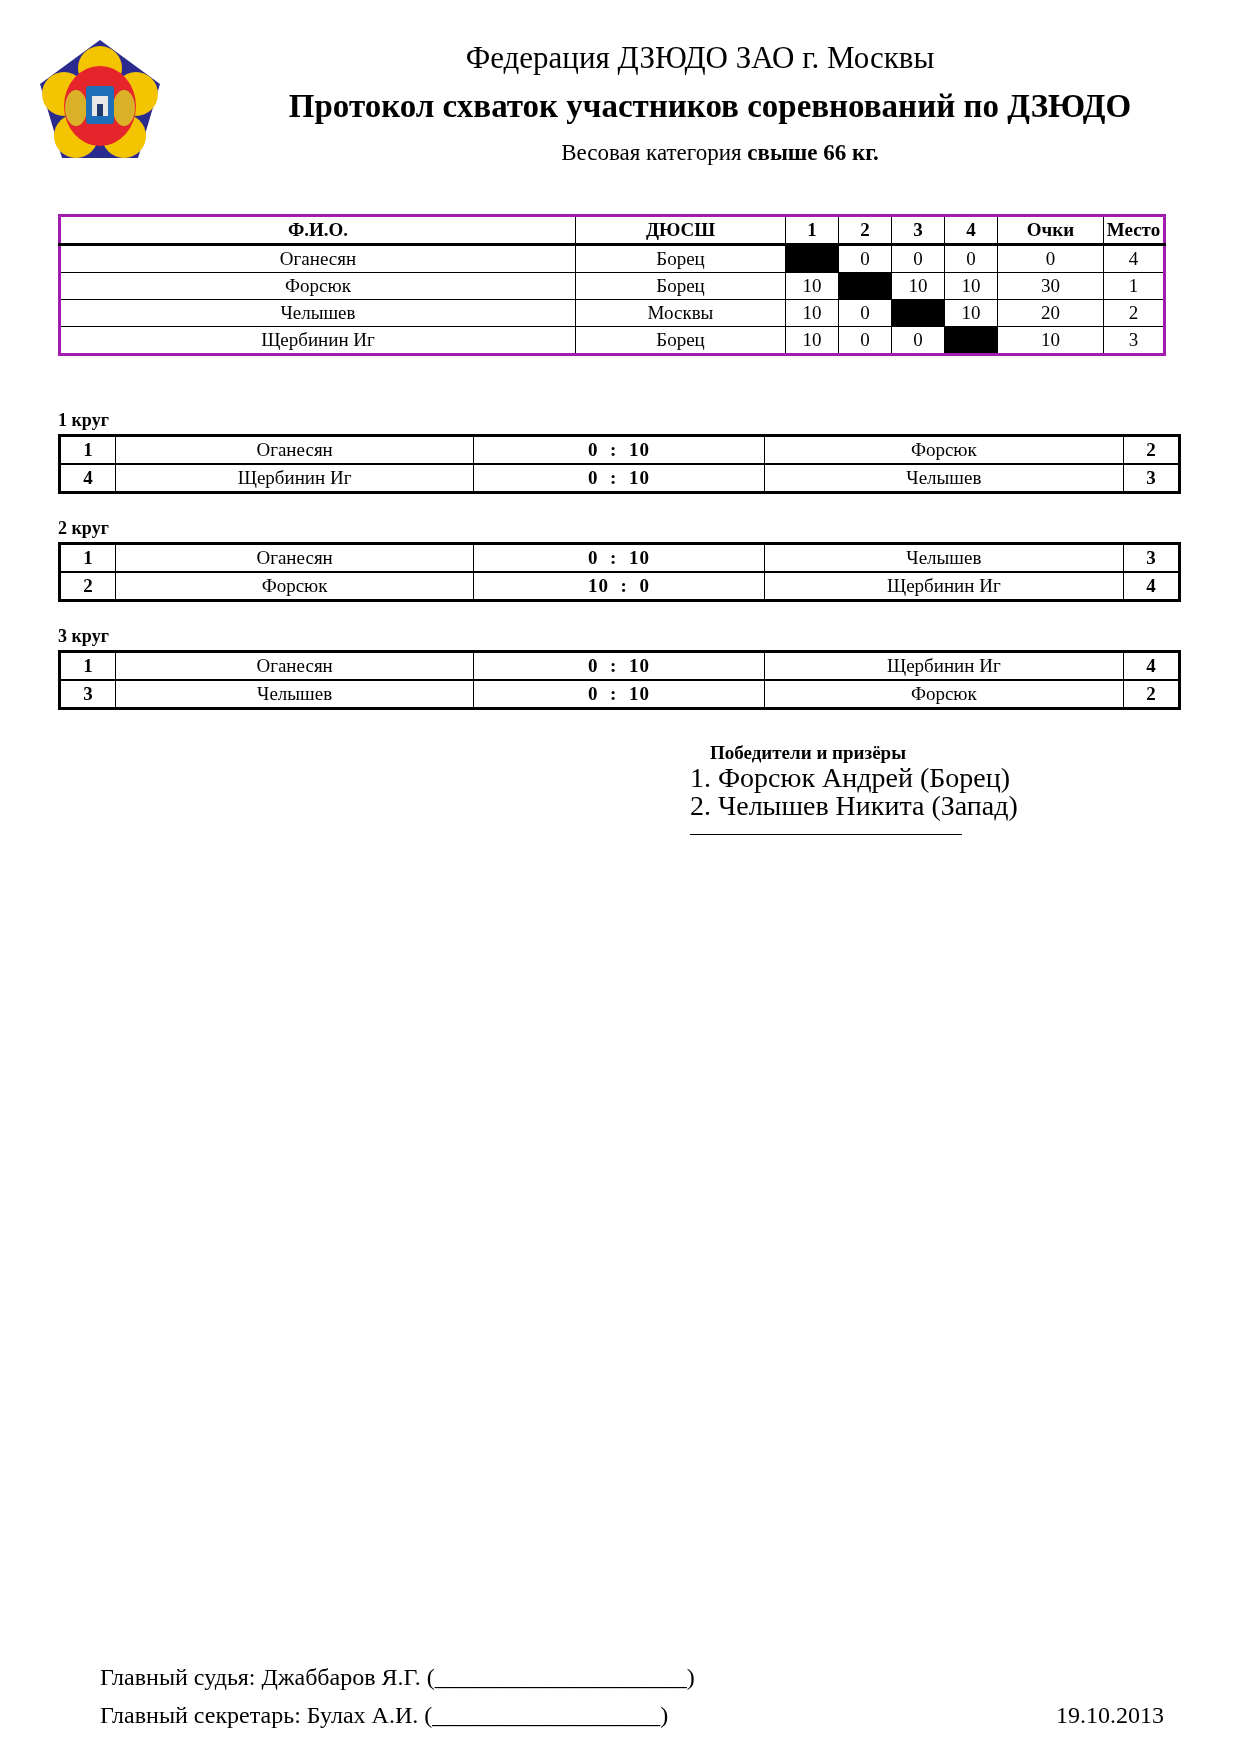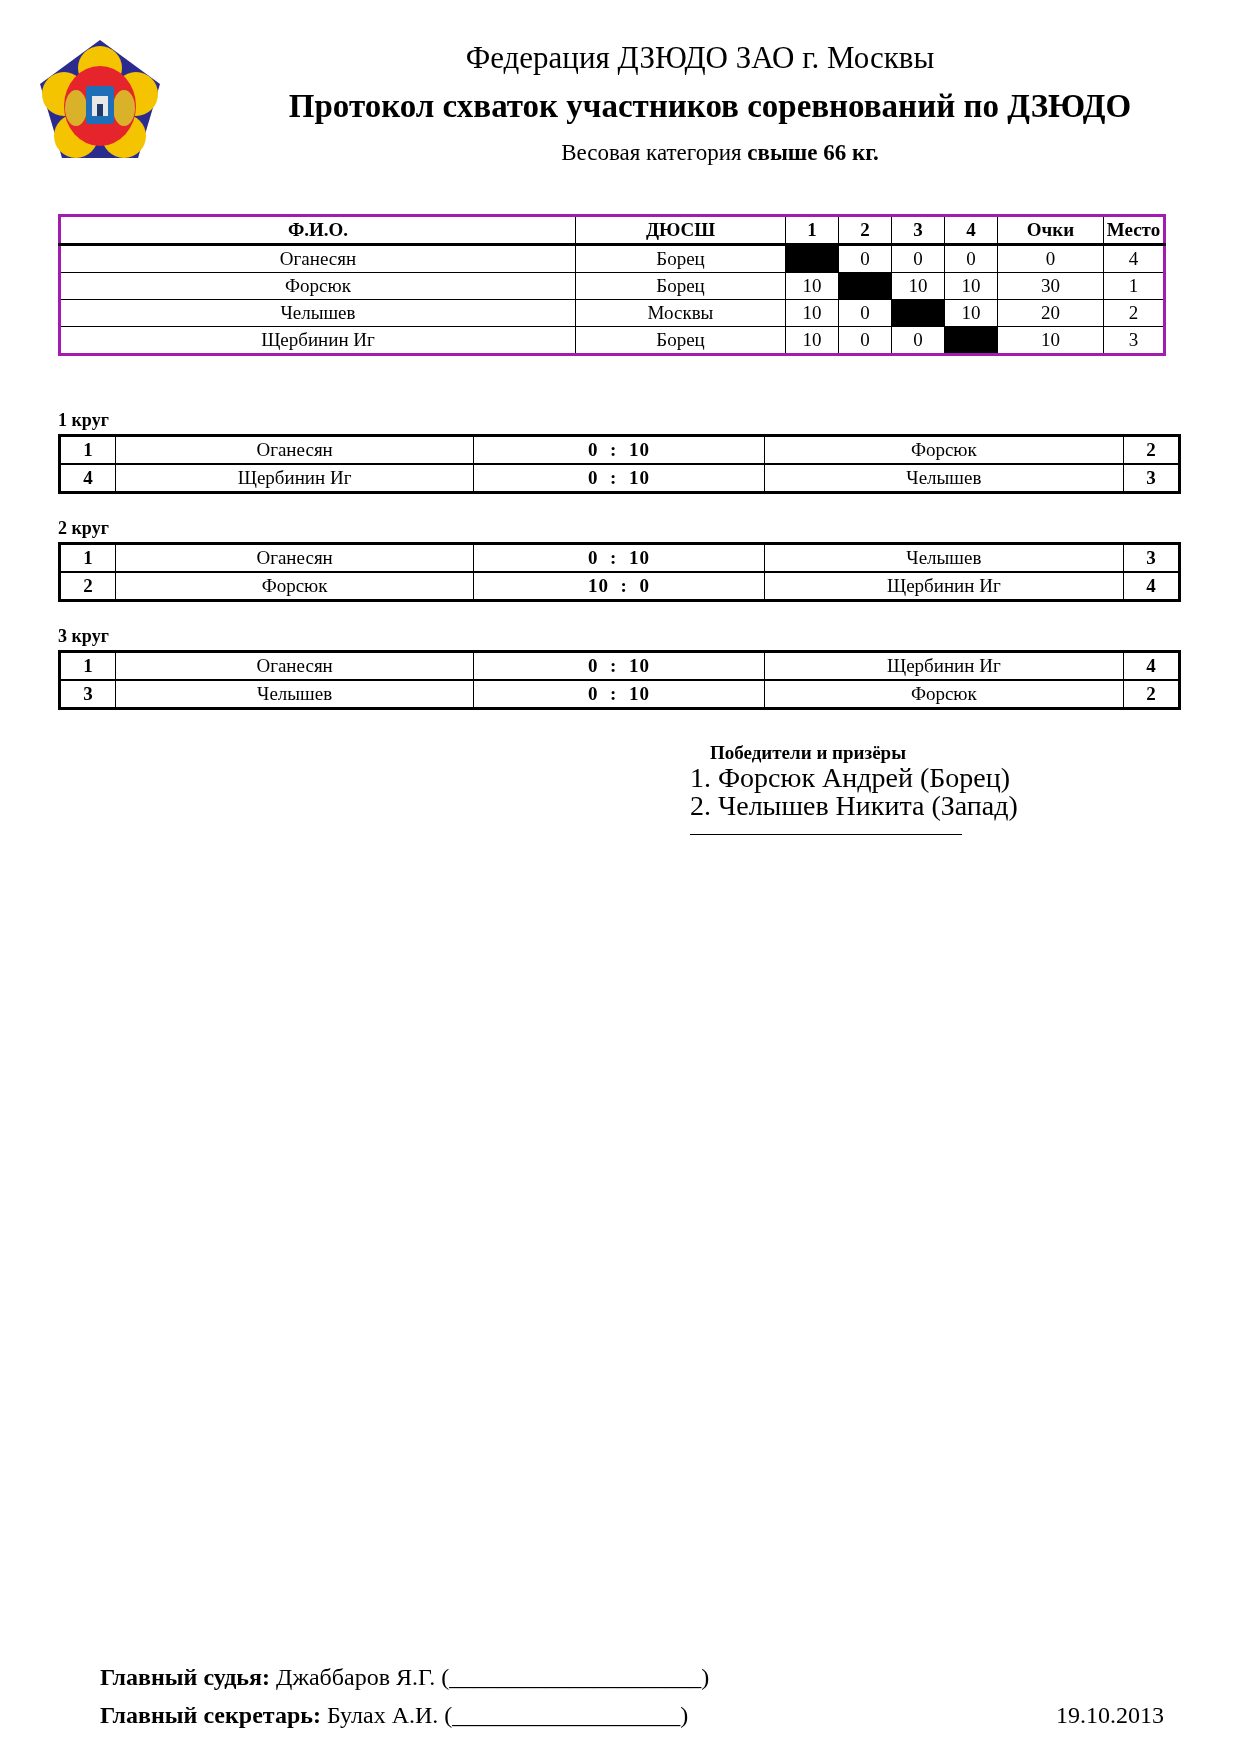--- a/index.html
+++ b/index.html
@@ -27,21 +27,21 @@
     .rt tr:first-child td { border-bottom: 2.5px solid #000; }
     .num { font-weight: bold; }
     .score { font-weight: bold; letter-spacing: 1px; }
 
     .winners { position: absolute; left: 690px; top: 742px; width: 330px; }
     .winners .wtitle { text-align: left; font-weight: bold; font-size: 19px; margin-left: 0; width: 300px; padding-left: 20px; }
     .winners .witem { font-size: 28px; line-height: 28px; }
     .winners .wsep { width: 272px; border-bottom: 1px solid #000; height: 14px; margin-bottom: 6px; }
 
     .footer { position: absolute; font-size: 24px; white-space: nowrap; }
-    .footer b { font-weight: bold; }
+    .footer b { font-weight: normal; }
     .f1 { left: 100px; top: 1664px; }
     .f2 { left: 100px; top: 1702px; }
     .date { position: absolute; left: 1056px; top: 1702px; font-size: 24px; }
   </style>
 </head>
 <body>
 
 <svg class="logo" viewBox="0 0 128 128">
   <polygon points="64,2 124,46 102,120 26,120 4,46" fill="#2b2a8f"></polygon>
   <g fill="#f5c400">

